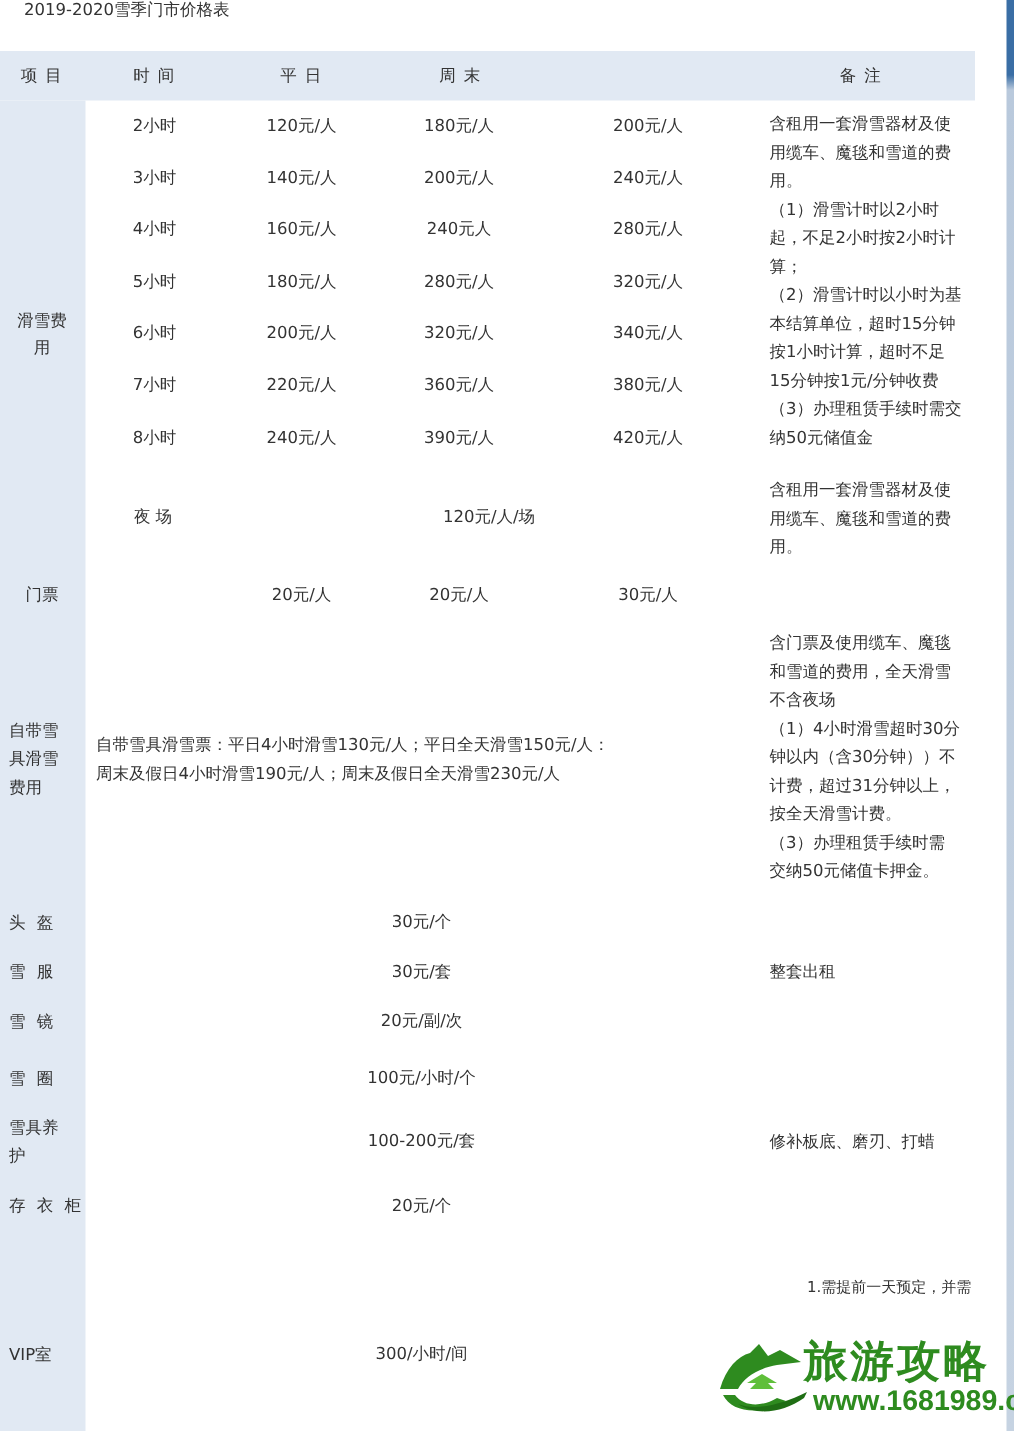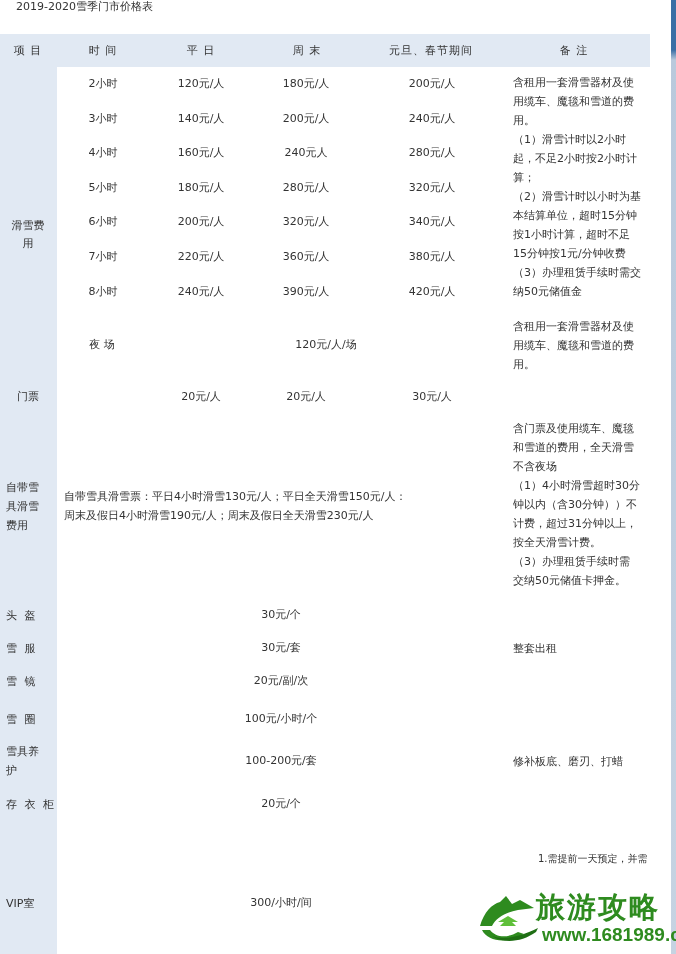--- a/index.html
+++ b/index.html
@@ -30,21 +30,21 @@
     background:#e1e9f3;
   }
   .cell {
     position:absolute; font-size:11px; color:#333; white-space:nowrap;
     transform:translate(-50%,-50%); line-height:14px;
   }
   .left-label {
     position:absolute; left:6px; font-size:11px; color:#333; line-height:19px;
     transform:translateY(-50%);
   }
-  .left-label.center { left:28px; transform:translate(-50%,-50%); text-align:center;margin-top:12px; }
+  .left-label.center { left:28px; transform:translate(-50%,-50%); text-align:center; }
   .note {
     position:absolute; left:513px; width:128px; font-size:11px; color:#333;
     line-height:19px; white-space:normal; word-break:break-all;
   }
   .note div { white-space:normal; }
   .selfbring {
     position:absolute; left:64px; top:487px; font-size:11px; color:#333; line-height:19px;
   }
   .vip-note {
     position:absolute; left:512px; top:849px; width:136px; font-size:10px; color:#333;
@@ -74,21 +74,20 @@
 
 <div class="page-title">2019-2020雪季门市价格表</div>
 
 <div class="side-strip"></div>
 
 <div class="header-row">
   <span style="left:28px">项 目</span>
   <span style="left:103px">时 间</span>
   <span style="left:201px">平 日</span>
   <span style="left:307px">周 末</span>
-  <span style="left:431px">元旦、春节期间</span>
   <span style="left:574px">备 注</span>
 </div>
 
 <div class="col-left"></div>
 
 <div class="left-label center" style="top:223px; line-height:18px;">
   <div>滑雪费</div>
   <div>用</div>
 </div>
 

